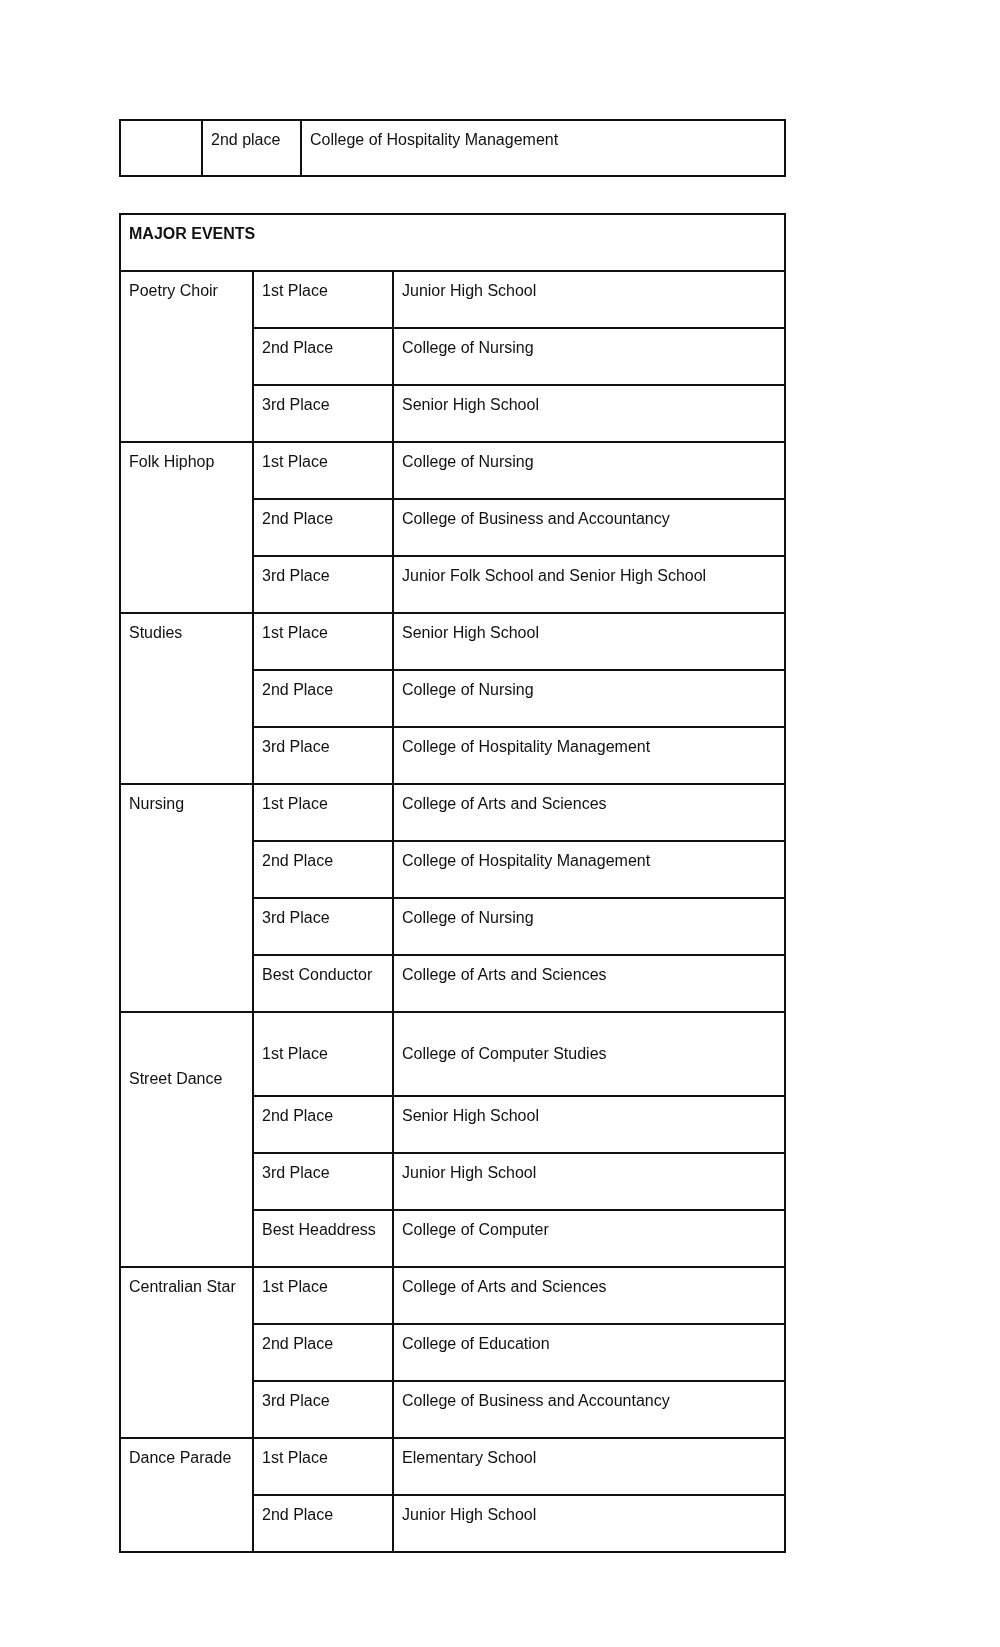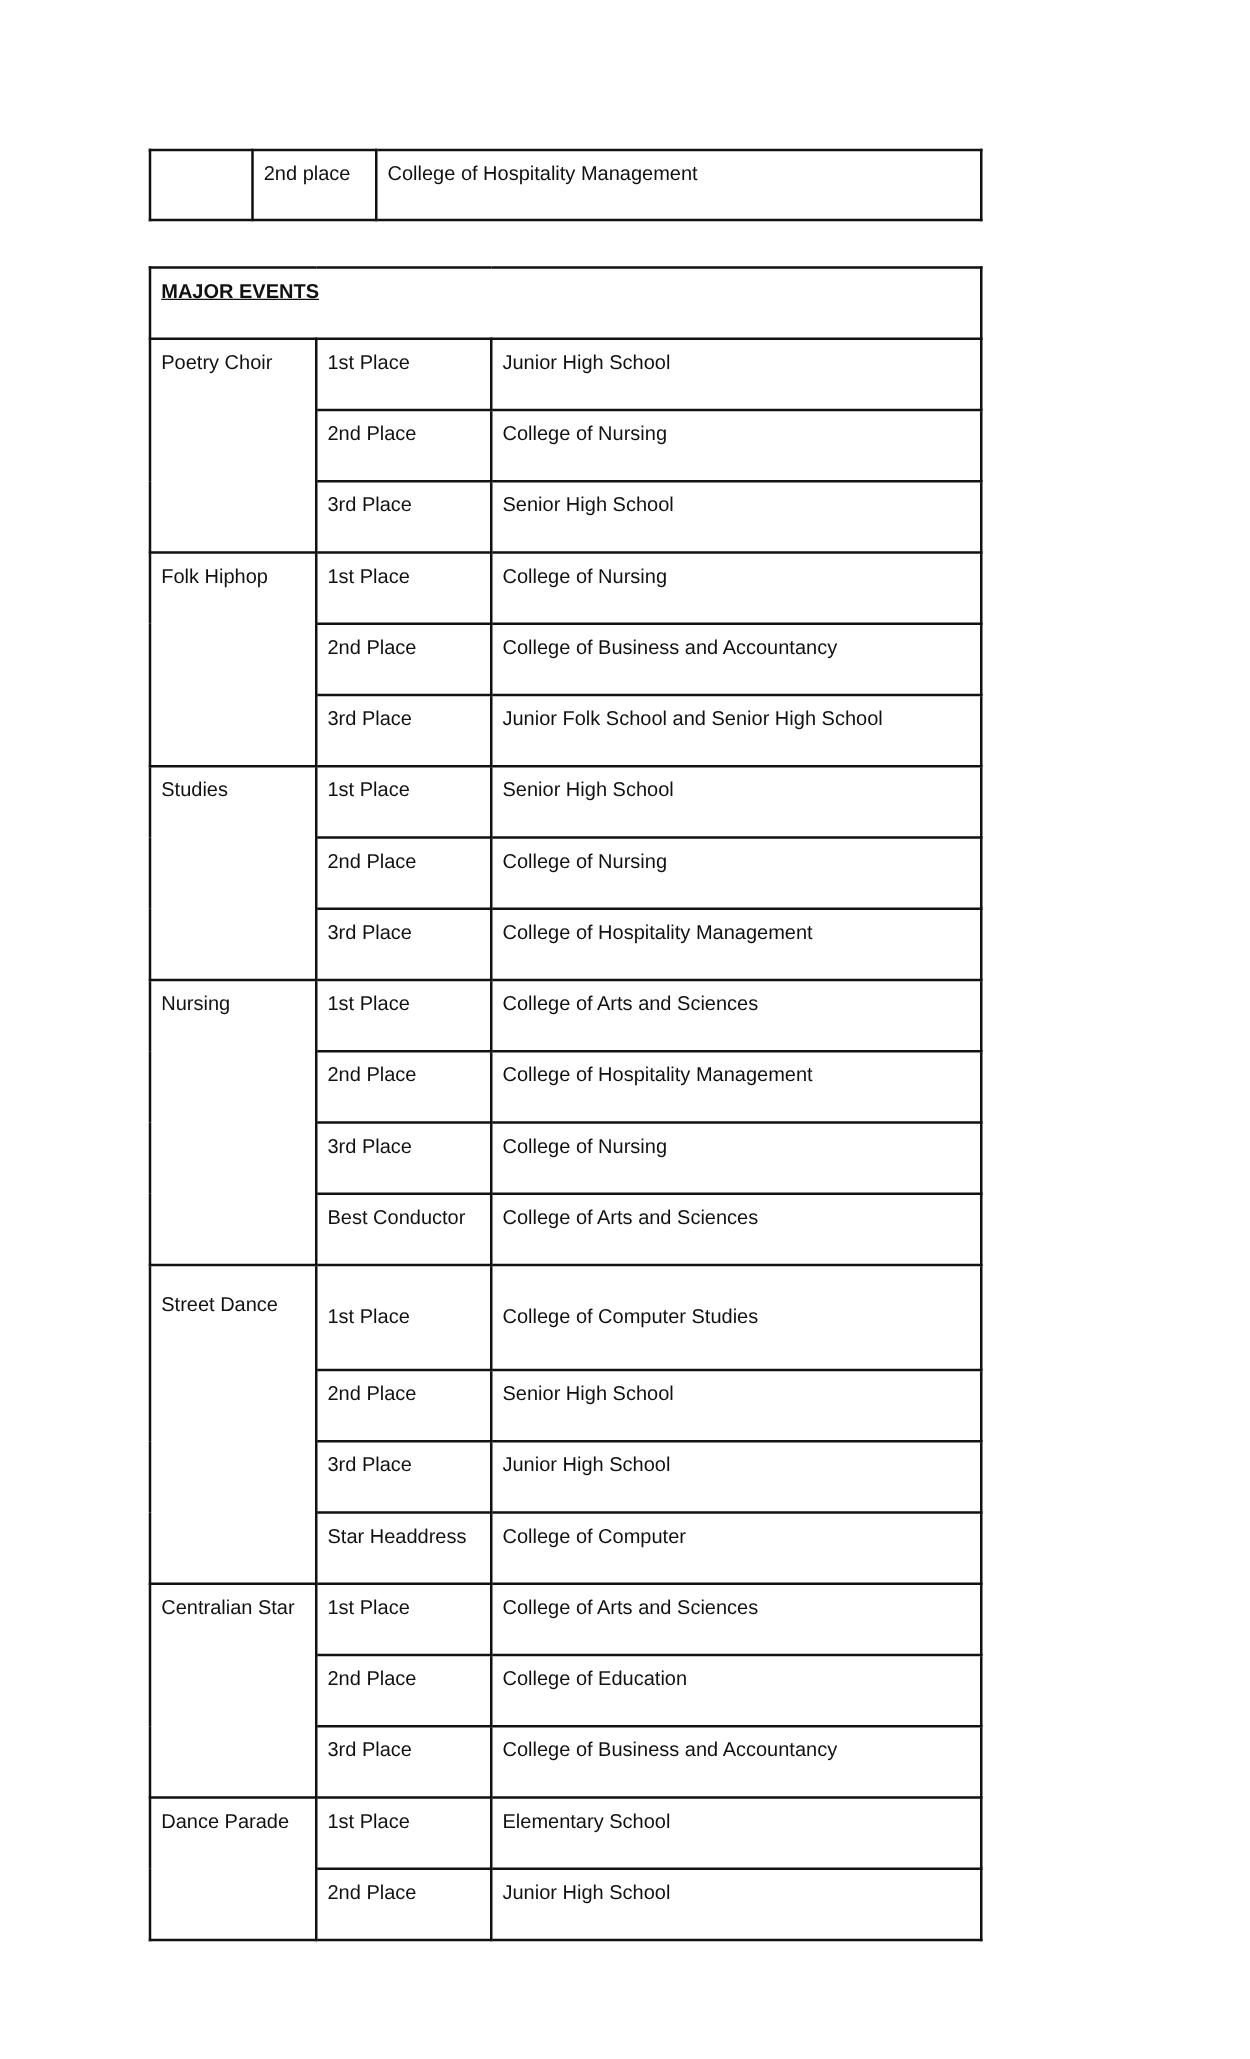--- a/index.html
+++ b/index.html
@@ -3,21 +3,21 @@
 <meta charset="utf-8">
 <style>
   html,body{margin:0;padding:0;background:#fff;}
   body{width:1000px;height:1647px;position:relative;font-family:"Liberation Sans","DejaVu Sans",sans-serif;color:#111;font-size:16px;}
   table{border-collapse:collapse;position:absolute;left:119px;width:667px;table-layout:fixed;}
   td{border:2px solid #111;vertical-align:top;padding:9px 8px 0 8px;line-height:20px;}
   #t1{top:119px;}
   #t1 td{height:45px;}
   #t2{top:213px;}
   #t2 td{height:46px;}
-  #t2 td.hdr{font-weight:bold;height:46px;text-decoration:underline;}
+  #t2 td.hdr{font-weight:bold;height:46px;}
   #t2 td.tall{height:82px;vertical-align:middle;padding-top:0;}
 </style>
 </head>
 <body>
 
 <table id="t1">
   <colgroup>
       <col style="width:82px">
       <col style="width:99px">
       <col>
@@ -96,34 +96,34 @@
   <tr>
     <td>3rd Place</td>
     <td>College of Nursing</td>
   </tr>
   <tr>
     <td>Best Conductor</td>
     <td>College of Arts and Sciences</td>
   </tr>
 
   <tr>
-    <td rowspan="4" style="padding-top:22px">Street Dance</td>
+    <td rowspan="4" style="padding-top:56px">Street Dance</td>
     <td class="tall">1st Place</td>
     <td class="tall">College of Computer Studies</td>
   </tr>
   <tr>
     <td>2nd Place</td>
     <td>Senior High School</td>
   </tr>
   <tr>
     <td>3rd Place</td>
     <td>Junior High School</td>
   </tr>
   <tr>
-    <td>Star Headdress</td>
+    <td>Best Headdress</td>
     <td>College of Computer</td>
   </tr>
 
   <tr>
     <td rowspan="3">Centralian Star</td>
     <td>1st Place</td>
     <td>College of Arts and Sciences</td>
   </tr>
   <tr>
     <td>2nd Place</td>

